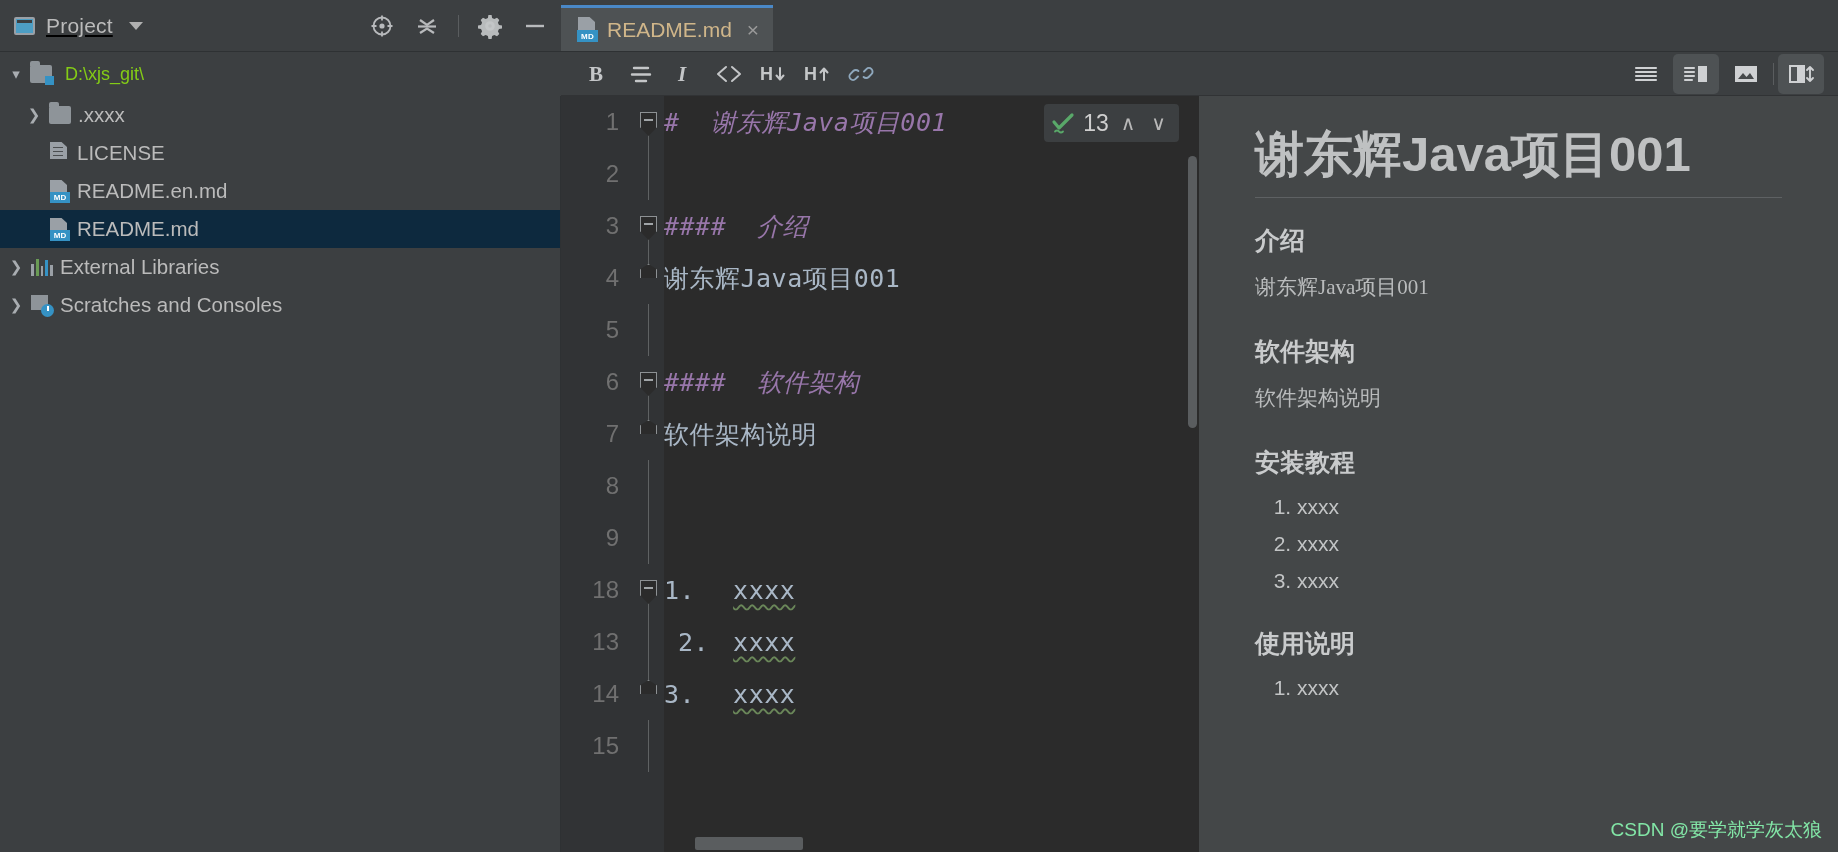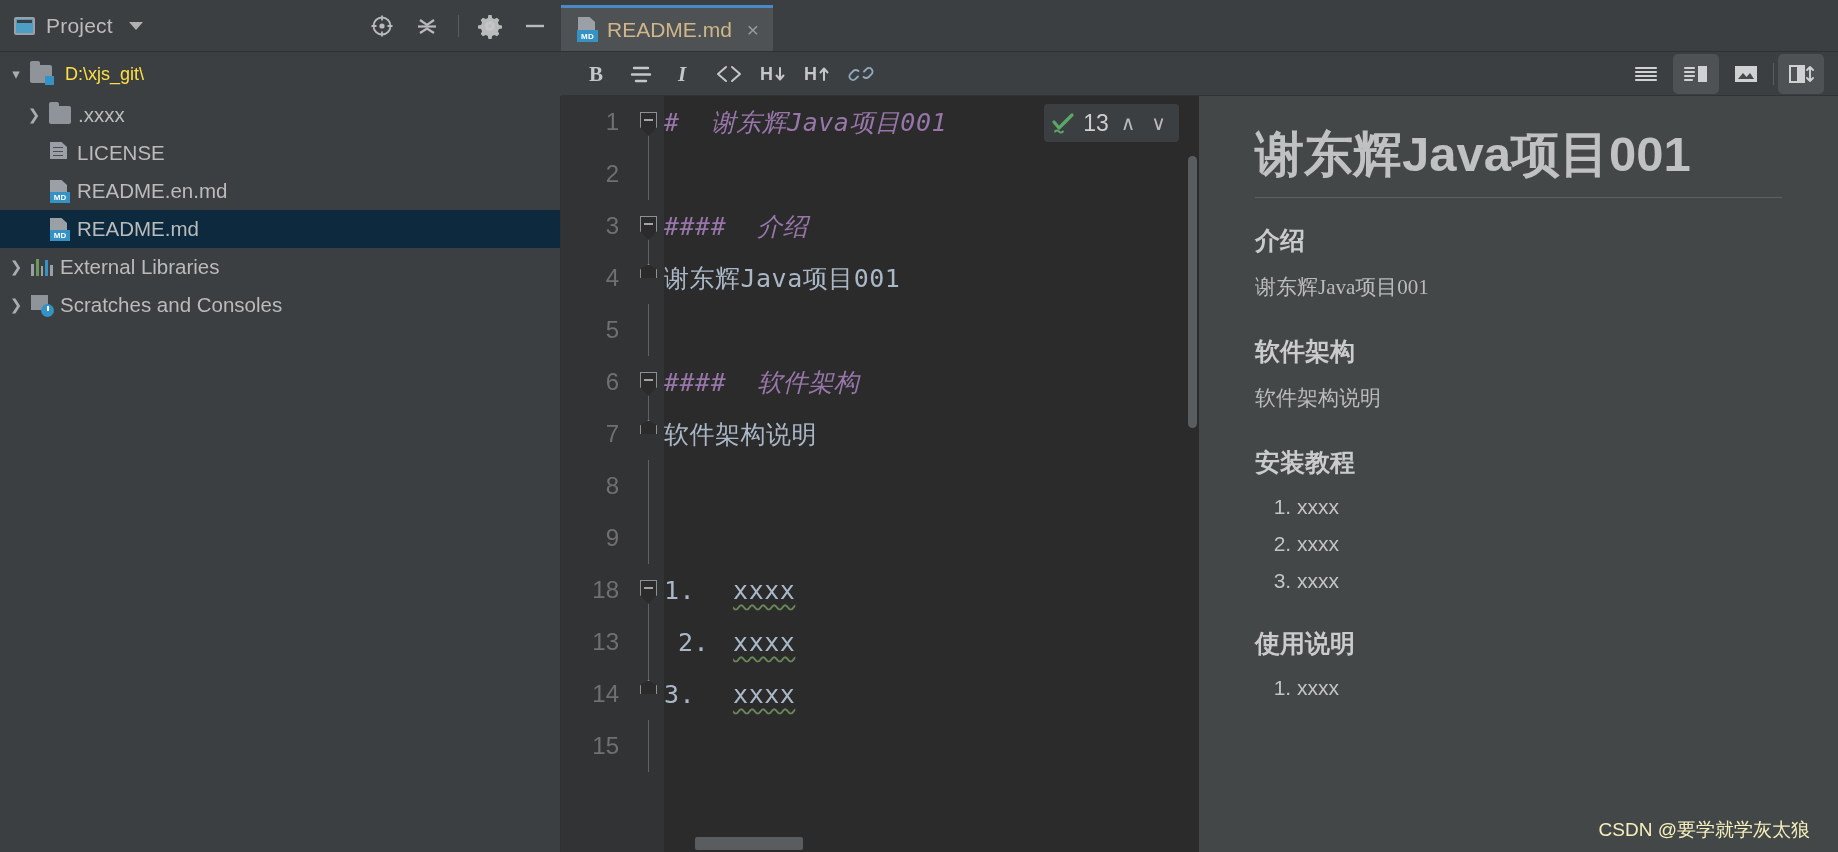--- a/index.html
+++ b/index.html
@@ -14,21 +14,21 @@
   
   .toprow { display: flex; height: 52px; flex: 0 0 52px; background: #3c3f41; }
 
   .proj-header {
     width: 561px; flex: 0 0 561px;
     display: flex; align-items: center;
     background: #3c3f41;
     border-bottom: 1px solid #2e3133;
     padding-left: 14px;
   }
-  .proj-title-wrap { display: flex; align-items: center; gap: 11px; }
+  .proj-title-wrap { display: flex; align-items: center; gap: 11px; text-decoration: underline; }
   .proj-win-icon {
     width: 21px; height: 18px; border: 2px solid #9aa0a6; border-radius: 2px;
     background: #4d9ec4; position: relative;
   }
   .proj-win-icon::after {
     content:''; position:absolute; left:1px; top:1px; right:1px; bottom:1px;
     border-top: 3px solid #3c3f41;
   }
   .proj-label { color: #bbbbbb; font-size: 21px; letter-spacing: .2px; }
   .caret-down {
@@ -97,21 +97,21 @@
   .tree-row {
     height: 38px; display: flex; align-items: center; gap: 7px;
     color: #bbbbbb; font-size: 20.5px; cursor: pointer; white-space: nowrap;
   }
   .tree-row.selected { background: #0d293e; }
   .arrow {
     width: 16px; flex: 0 0 16px; color: #a9adb1; font-size: 15px;
     display:flex; align-items:center; justify-content:center;
   }
   .tree-root-row .root-name { color: #c8c8c8; font-weight: bold; font-size: 21px; }
-  .tree-root-row .root-path { color: #fde047; font-size: 18px; margin-left: 7px; overflow:hidden; }
+  .tree-root-row .root-path { color: #84cc16; font-size: 18px; margin-left: 7px; overflow:hidden; }
 
   .folder-ic {
     width: 22px; height: 18px; flex: 0 0 22px; position: relative;
   }
   .folder-ic .body { position:absolute; inset:0; background:#8e9499; border-radius:2px; }
   .folder-ic .tab-t { position:absolute; left:0; top:-4px; width:10px; height:5px; background:#8e9499; border-radius:2px 2px 0 0; }
   .folder-ic.module .mark { position:absolute; right:-2px; bottom:-2px; width:9px; height:9px; background:#3592c4; }
 
   .file-ic { width: 20px; height: 24px; flex: 0 0 20px; position: relative; }
   .file-ic .page {
@@ -202,22 +202,22 @@
   .pv-h1 {
     color: #bfc1c2; font-size: 49px; font-weight: bold; line-height: 1.25;
     padding-bottom: 12px; border-bottom: 1px solid #5e6163; margin-bottom: 26px;
   }
   .pv-h4 { color: #c9cbcc; font-size: 25px; font-weight: bold; margin-bottom: 16px; }
   .pv-h4.gap { margin-top: 34px; }
   .pv-p { color: #b9bbbc; font-size: 21px; margin-bottom: 10px; font-family:"Liberation Serif", serif; }
   .pv-ol { color: #c2c4c5; font-size: 21px; margin: 6px 0 0 42px; }
   .pv-ol li { margin-bottom: 13px; }
   .watermark {
-    position: absolute; right: 28px; bottom: 9px;
-    color: #fef9c3; font-size: 19px; opacity: .95;
+    position: absolute; right: 16px; bottom: 9px;
+    color: #86efac; font-size: 19px; opacity: .95;
   }
   svg { display: block; }
 </style>
 </head>
 <body>
 
 <div class="app">
 
   <div class="toprow">
 

